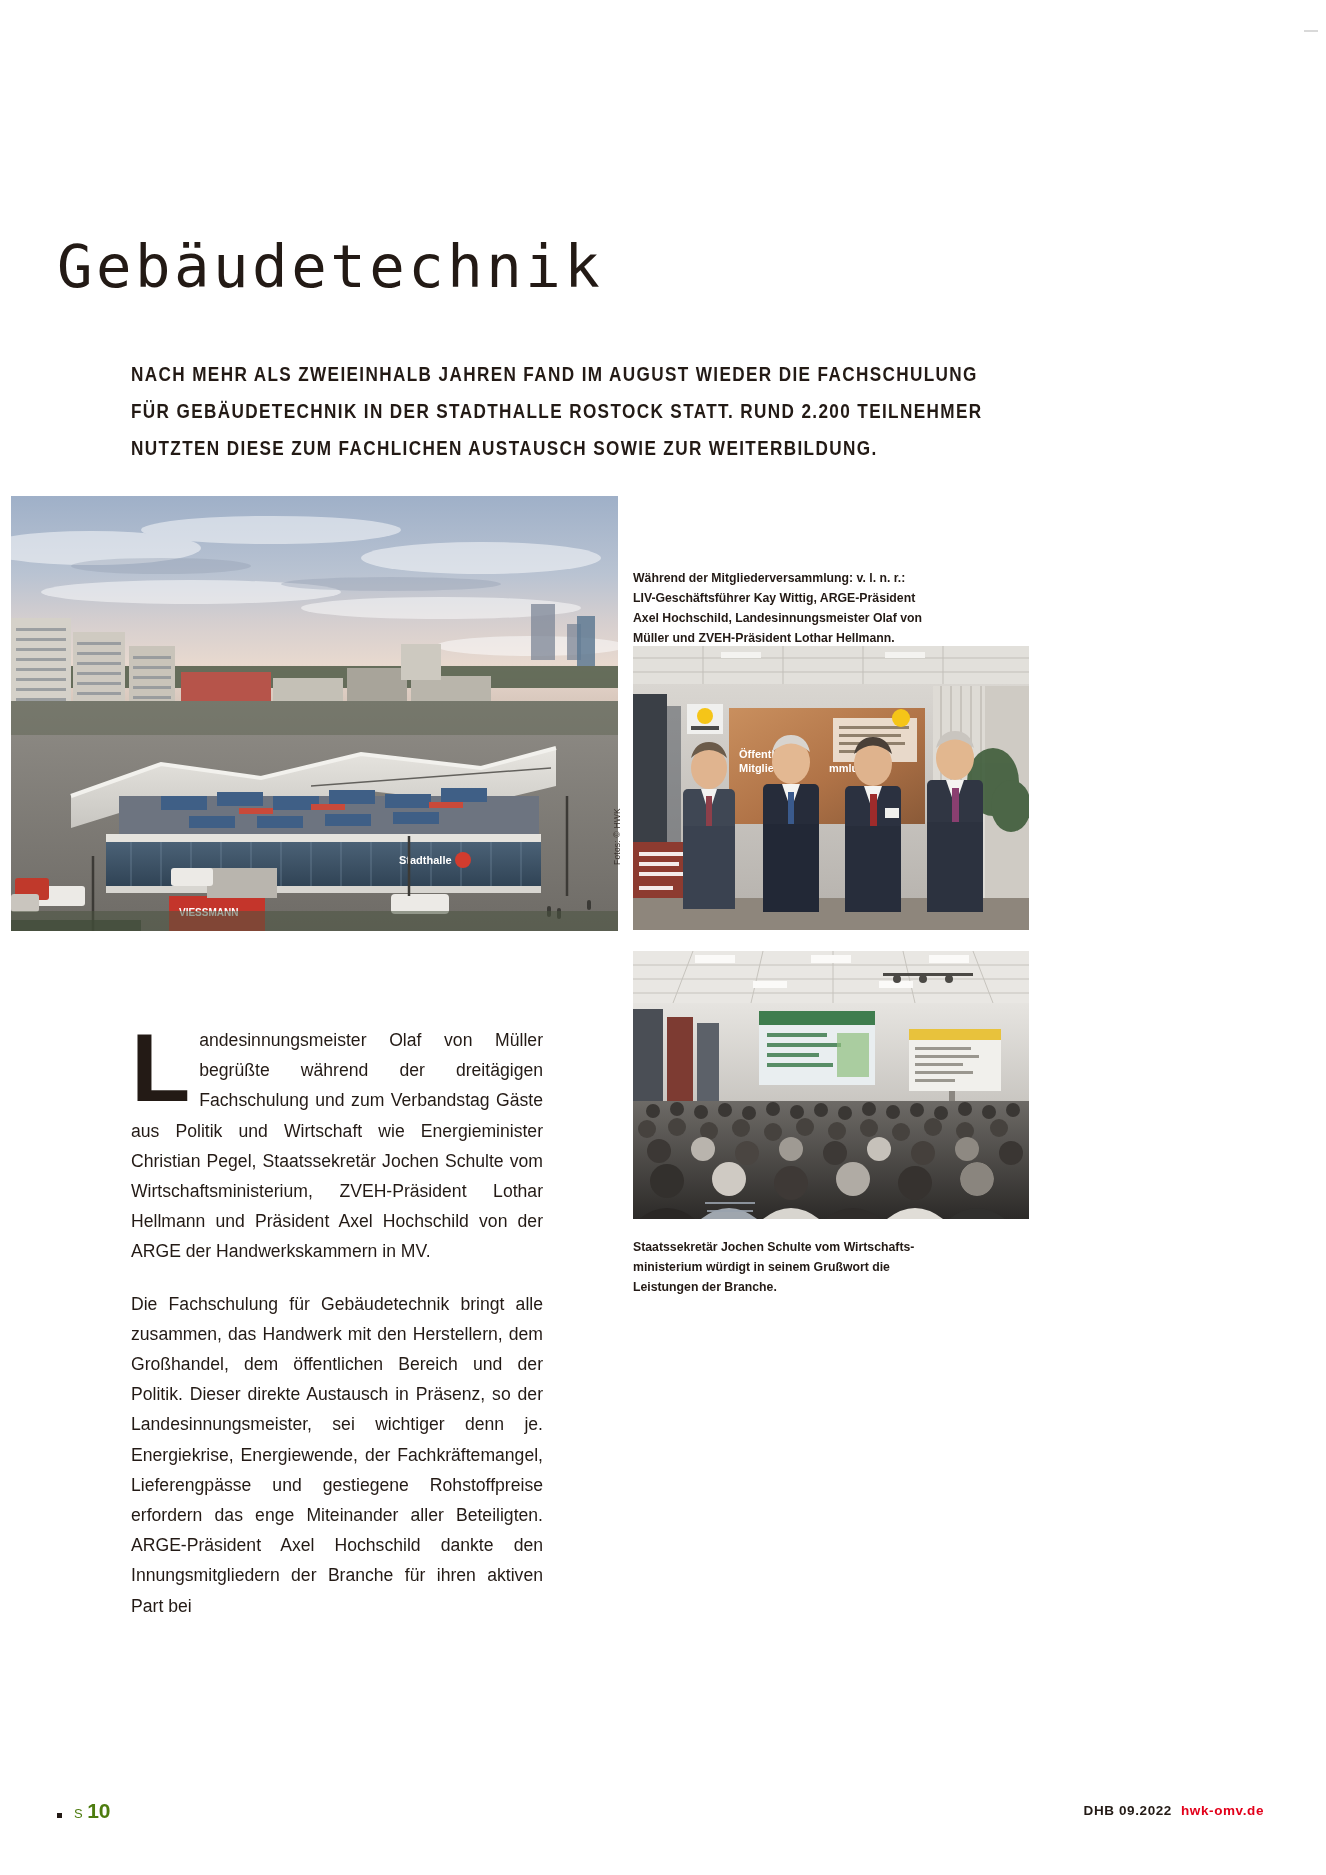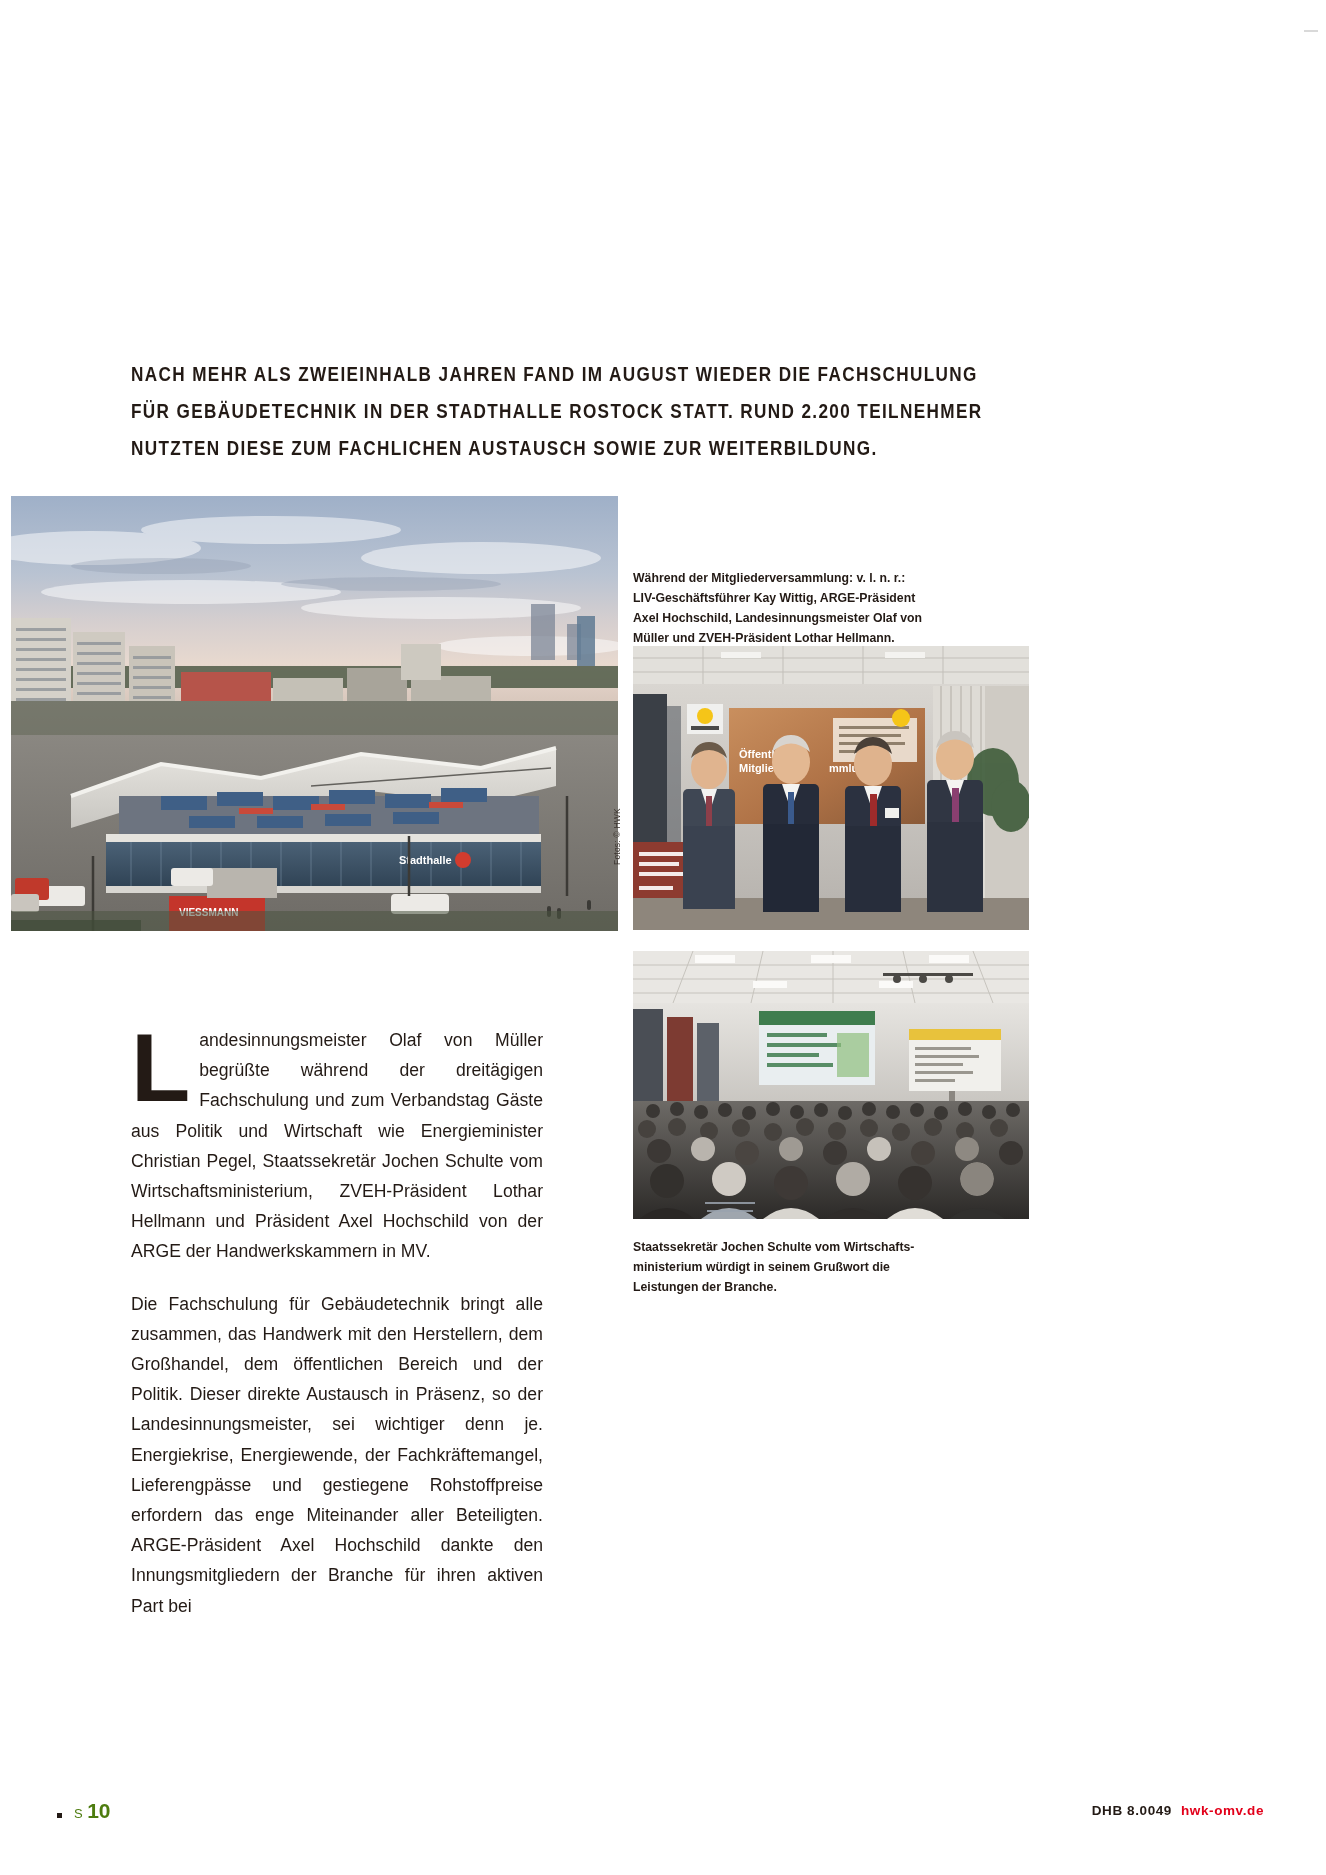--- a/index.html
+++ b/index.html
@@ -115,20 +115,21 @@
   .footer-right .site{color:#e2001a;margin-left:9px;}
 </style>
 </head>
 <body>
 
 <div class="page">
 
   <div class="crop-mark"></div>
 
   <h1 class="headline">
+    <span>Gebäudetechnik</span>
   </h1>
 
   <div class="standfirst">
     <span>NACH MEHR ALS ZWEIEINHALB JAHREN FAND IM AUGUST WIEDER DIE FACHSCHULUNG</span>
     <span>FÜR GEBÄUDETECHNIK IN DER STADTHALLE ROSTOCK STATT. RUND 2.200 TEILNEHMER</span>
     <span>NUTZTEN DIESE ZUM FACHLICHEN AUSTAUSCH SOWIE ZUR WEITERBILDUNG.</span>
   </div>
 
   <div class="photo photo-hall">
     <svg width="607" height="435" viewBox="0 0 607 435" preserveAspectRatio="none" role="img">
@@ -571,16 +572,16 @@
   <div class="body-col">
     <p><span class="dropcap">L</span><span>andesinnungsmeister Olaf von Müller begrüßte während der dreitägigen Fachschulung und zum Verbandstag Gäste aus Politik und Wirtschaft wie Energieminister Christian Pegel, Staatssekretär Jochen Schulte vom Wirtschaftsministerium, ZVEH-Präsident Lothar Hellmann und Präsident Axel Hochschild von der ARGE der Handwerkskammern in MV.</span></p>
     <p>Die Fachschulung für Gebäudetechnik bringt alle zusammen, das Handwerk mit den Herstellern, dem Großhandel, dem öffentlichen Bereich und der Politik. Dieser direkte Austausch in Präsenz, so der Landesinnungsmeister, sei wichtiger denn je. Energiekrise, Energiewende, der Fachkräftemangel, Lieferengpässe und gestiegene Rohstoffpreise erfordern das enge Miteinander aller Beteiligten. ARGE-Präsident Axel Hochschild dankte den Innungsmitgliedern der Branche für ihren aktiven Part bei</p>
   </div>
 
   <div class="footer-rule"></div>
   <div class="footer-left">
     <span class="sec">S</span><span class="pg">10</span>
   </div>
   <div class="footer-right">
-    <span class="issue">DHB 8.0049</span><span class="site">hwk-omv.de</span>
+    <span class="issue">DHB 09.2022</span><span class="site">hwk-omv.de</span>
   </div>
 
 </div>
 
 </body></html>

